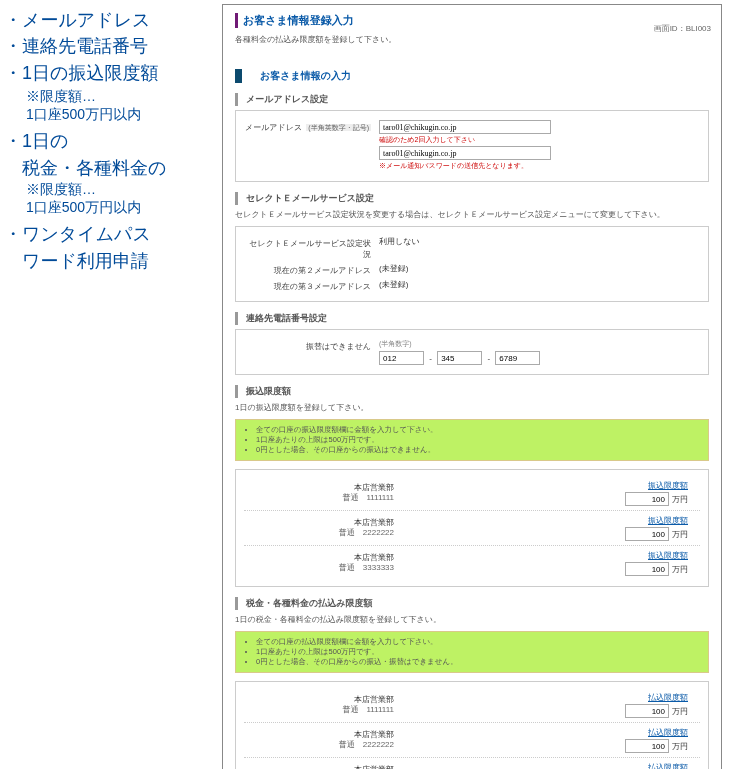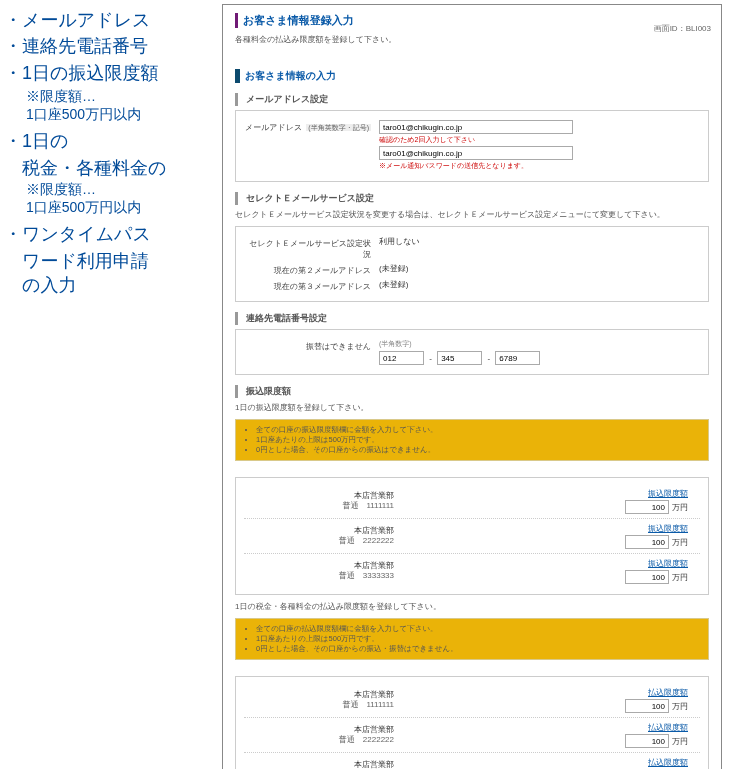--- a/index.html
+++ b/index.html
@@ -13,32 +13,32 @@
     .layout { display: flex; gap: 8px; padding: 4px; }
     .sidebar { width: 210px; padding-top: 4px; }
     .sidebar .bullet { color: #004a98; font-size: 18px; line-height: 1.35; margin-bottom: 2px; text-indent: -18px; padding-left: 18px; }
     .sidebar .sub { font-size: 14px; color: #004a98; padding-left: 22px; line-height: 1.3; margin-bottom: 6px; }
     .sidebar .cont { color: #004a98; font-size: 18px; line-height: 1.35; padding-left: 18px; }
 
     .screen-wrap { width: 500px; border: 1px solid #888; padding: 8px 12px 14px 12px; position: relative; }
     .screen-id { position: absolute; top: 18px; right: 10px; font-size: 8px; color: #666; }
     .h1 { color: #0a5aa8; font-size: 11px; font-weight: bold; border-left: 3px solid #701a75; padding-left: 5px; margin-bottom: 6px; }
     .intro { font-size: 8px; color: #555; margin-bottom: 10px; }
-    .h2 { color: #0a5aa8; font-size: 10px; font-weight: bold; border-left: 5px solid #0c4a6e; padding-left: 5px; margin: 24px 0 4px; }
+    .h2 { color: #0a5aa8; font-size: 10px; font-weight: bold; border-left: 7px solid #0c4a6e; padding-left: 18px; margin: 24px 0 4px; }
     .h3 { color: #555; font-size: 9px; font-weight: bold; border-left: 3px solid #999; padding-left: 8px; margin: 10px 0 4px; }
     .panel { border: 1px solid #ccc; padding: 6px 8px; margin-bottom: 6px; }
     .row { display: flex; align-items: flex-start; margin: 3px 0; }
     .label { width: 135px; text-align: right; padding-right: 8px; font-size: 8px; color: #444; padding-top: 2px; }
     .field { flex: 1; font-size: 8px; }
     .req { font-size: 7px; background: #eee; color: #666; padding: 0 2px; margin-left: 2px; }
     input[type="text"] { border: 1px solid #aaa; font-size: 8px; padding: 1px 3px; height: 14px; }
-    .input-email { width: 194px; }
+    .input-email { width: 172px; font-family: Liberation Serif, serif; }
     .red-note { color: #c00; font-size: 7px; margin: 1px 0; }
     .desc { font-size: 8px; color: #555; margin: 4px 0 6px; }
-    .notice-box { background: #eab308; border: 1px solid #d9c98a; padding: 5px 8px; font-size: 7.5px; color: #555; margin-bottom: 16px; }
+    .notice-box { background: #bef264; border: 1px solid #d9c98a; padding: 5px 8px; font-size: 7.5px; color: #555; margin-bottom: 8px; }
     .notice-box ul { list-style: disc; padding-left: 12px; }
     .acct-row { display: flex; align-items: center; border-top: 1px dotted #ccc; padding: 4px 0; font-size: 8px; }
     .acct-row:first-child { border-top: none; }
     .acct-left { width: 160px; text-align: right; padding-right: 10px; line-height: 1.3; }
     .acct-left .branch { display: block; }
     .acct-left .num { display: block; color: #666; }
     .acct-right { flex: 1; text-align: right; padding-right: 12px; }
     .limit-label { display: block; font-size: 8px; color: #555; margin-bottom: 1px; }
     .input-limit { width: 44px; text-align: right; }
     .unit { margin-left: 3px; }
@@ -60,21 +60,20 @@
       <span>1口座500万円以内</span>
     </div>
     <div class="bullet">・1日の</div>
     <div class="cont">税金・各種料金の</div>
     <div class="sub">
       <span>※限度額…</span><br>
       <span>1口座500万円以内</span>
     </div>
     <div class="bullet">・ワンタイムパス</div>
     <div class="cont">ワード利用申請</div>
-    <div class="cont">の入力</div>
   </div>
 
   <div class="screen-wrap">
     <div class="screen-id">画面ID：BLI003</div>
     <div class="h1">お客さま情報登録入力</div>
     <div class="intro">各種料金の払込み限度額を登録して下さい。</div>
     <div class="h2">お客さま情報の入力</div>
 
     <div class="h3">メールアドレス設定</div>
     <div class="panel">
@@ -150,20 +149,21 @@
       </div>
       <div class="acct-row">
         <div class="acct-left">
             <span class="branch">本店営業部</span>
             <span class="num">普通　3333333</span>
           </div>
         <div class="acct-right"><span class="limit-label link-like">振込限度額</span><input type="text" class="input-limit" value="100" style=""><span class="unit">万円</span></div>
       </div>
     </div>
 
+    <div class="h3">税金・各種料金の払込み限度額</div>
     <div class="desc">1日の税金・各種料金の払込み限度額を登録して下さい。</div>
     <div class="notice-box">
       <ul>
         <li>全ての口座の払込限度額欄に金額を入力して下さい。</li>
         <li>1口座あたりの上限は500万円です。</li>
         <li>0円とした場合、その口座からの振込・振替はできません。</li>
       </ul>
     </div>
     <div class="panel">
       <div class="acct-row">

